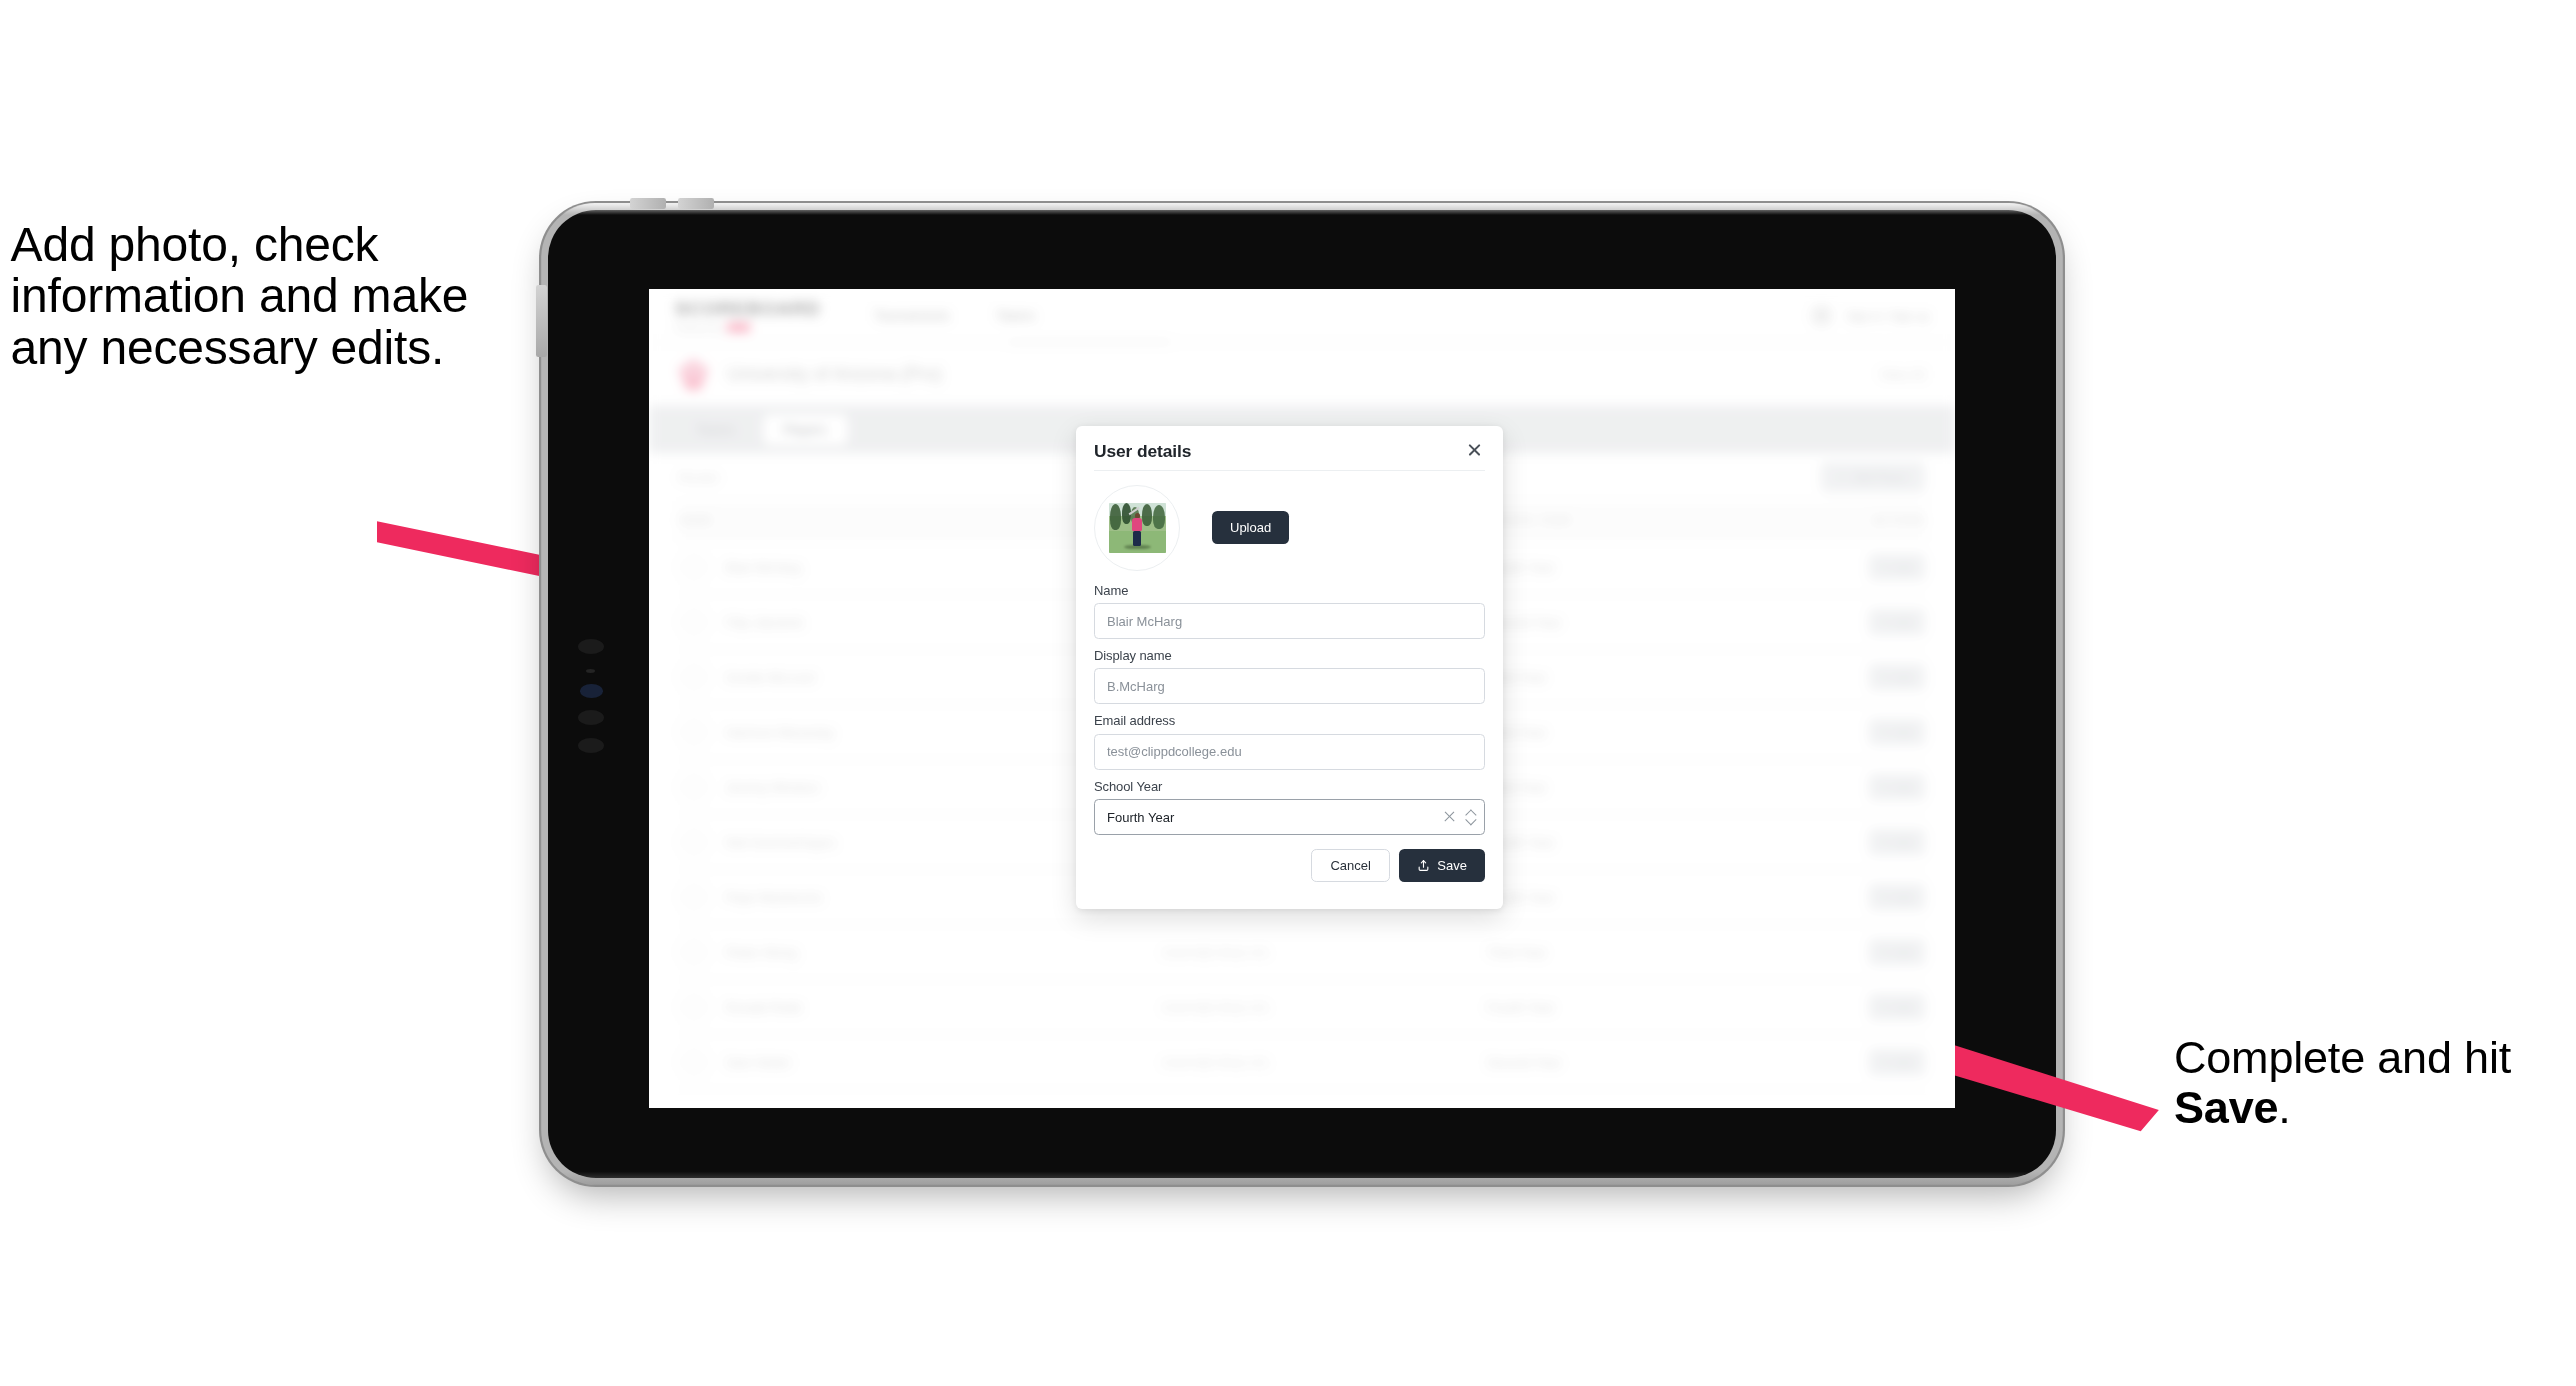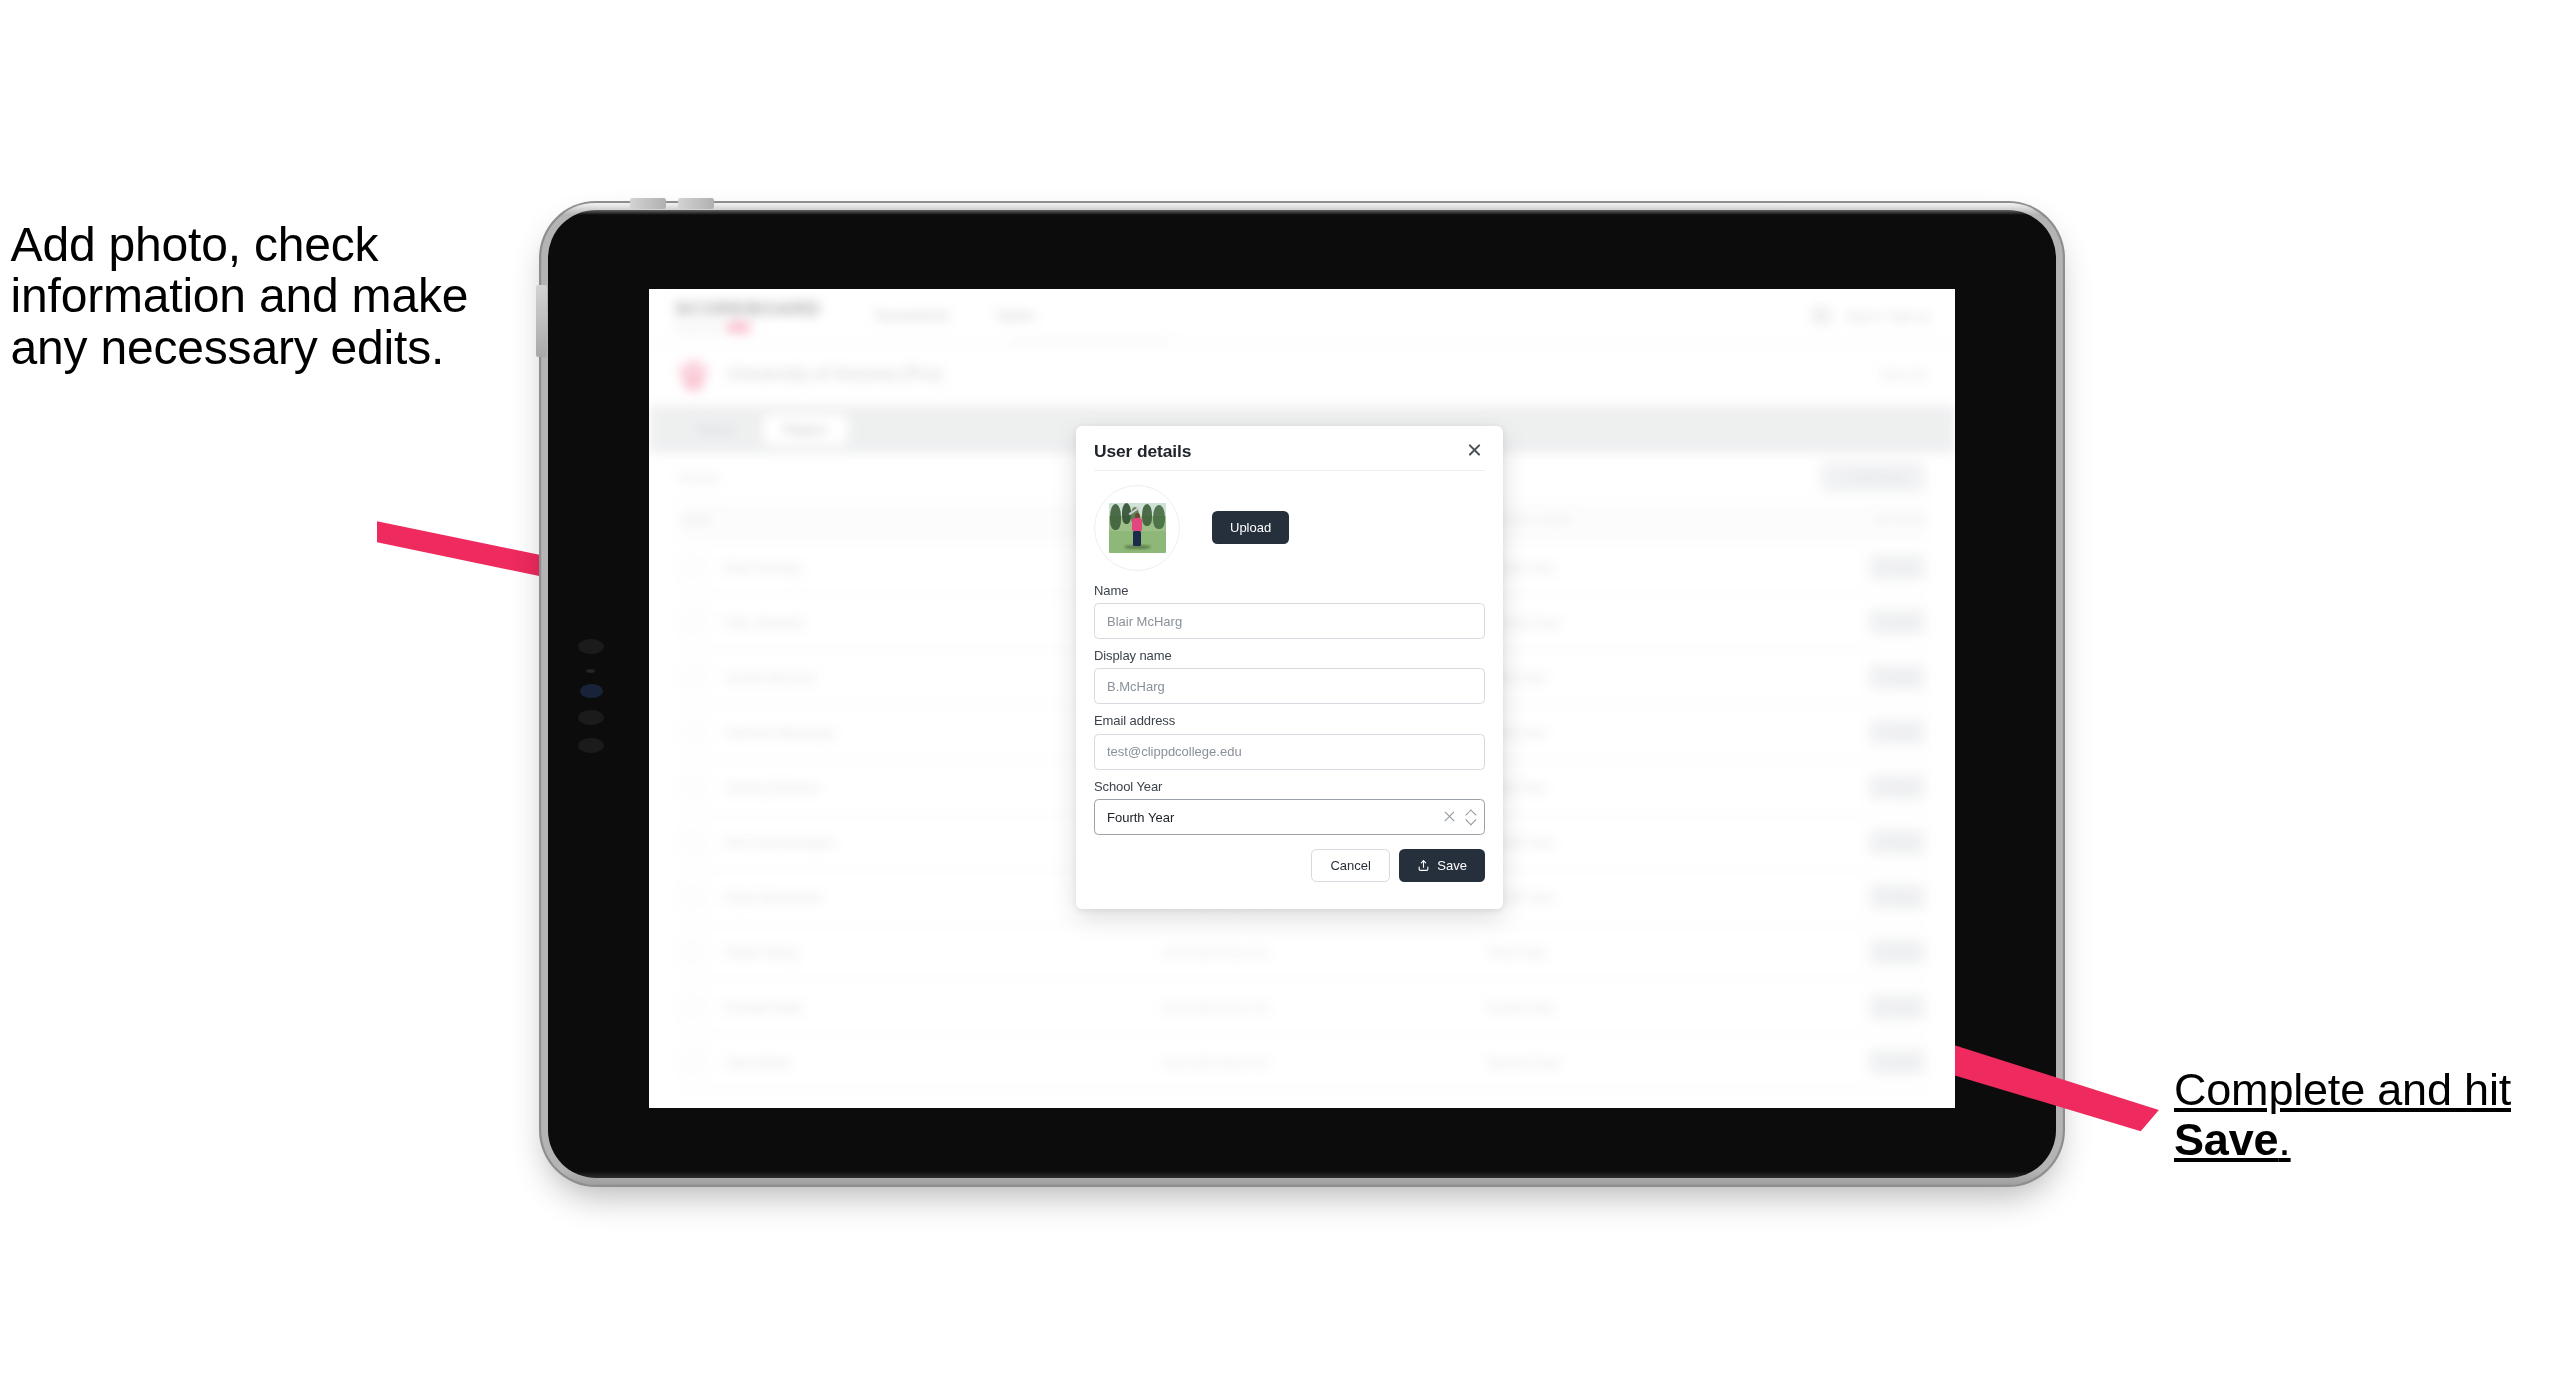--- a/index.html
+++ b/index.html
@@ -30,25 +30,24 @@
   }
   #caption-left {
     left: 10.6px;
     top: 219px;
     width: 498px;
     font-size: 48px;
     line-height: 1.07;
   }
   #caption-right {
     left: 2174px;
-    top: 1065px;
+    top: 1033px;
     width: 393px;
     font-size: 45px;
     line-height: 1.12;
-    text-decoration: underline;
   }
   .caption b { font-weight: 700; }
 
   
   .arrow-svg {
     position: absolute;
     overflow: visible;
     pointer-events: none;
   }
   #arrow-left-svg  { left: 377px;  top: 521px;  width: 710px;  height: 174px; }

